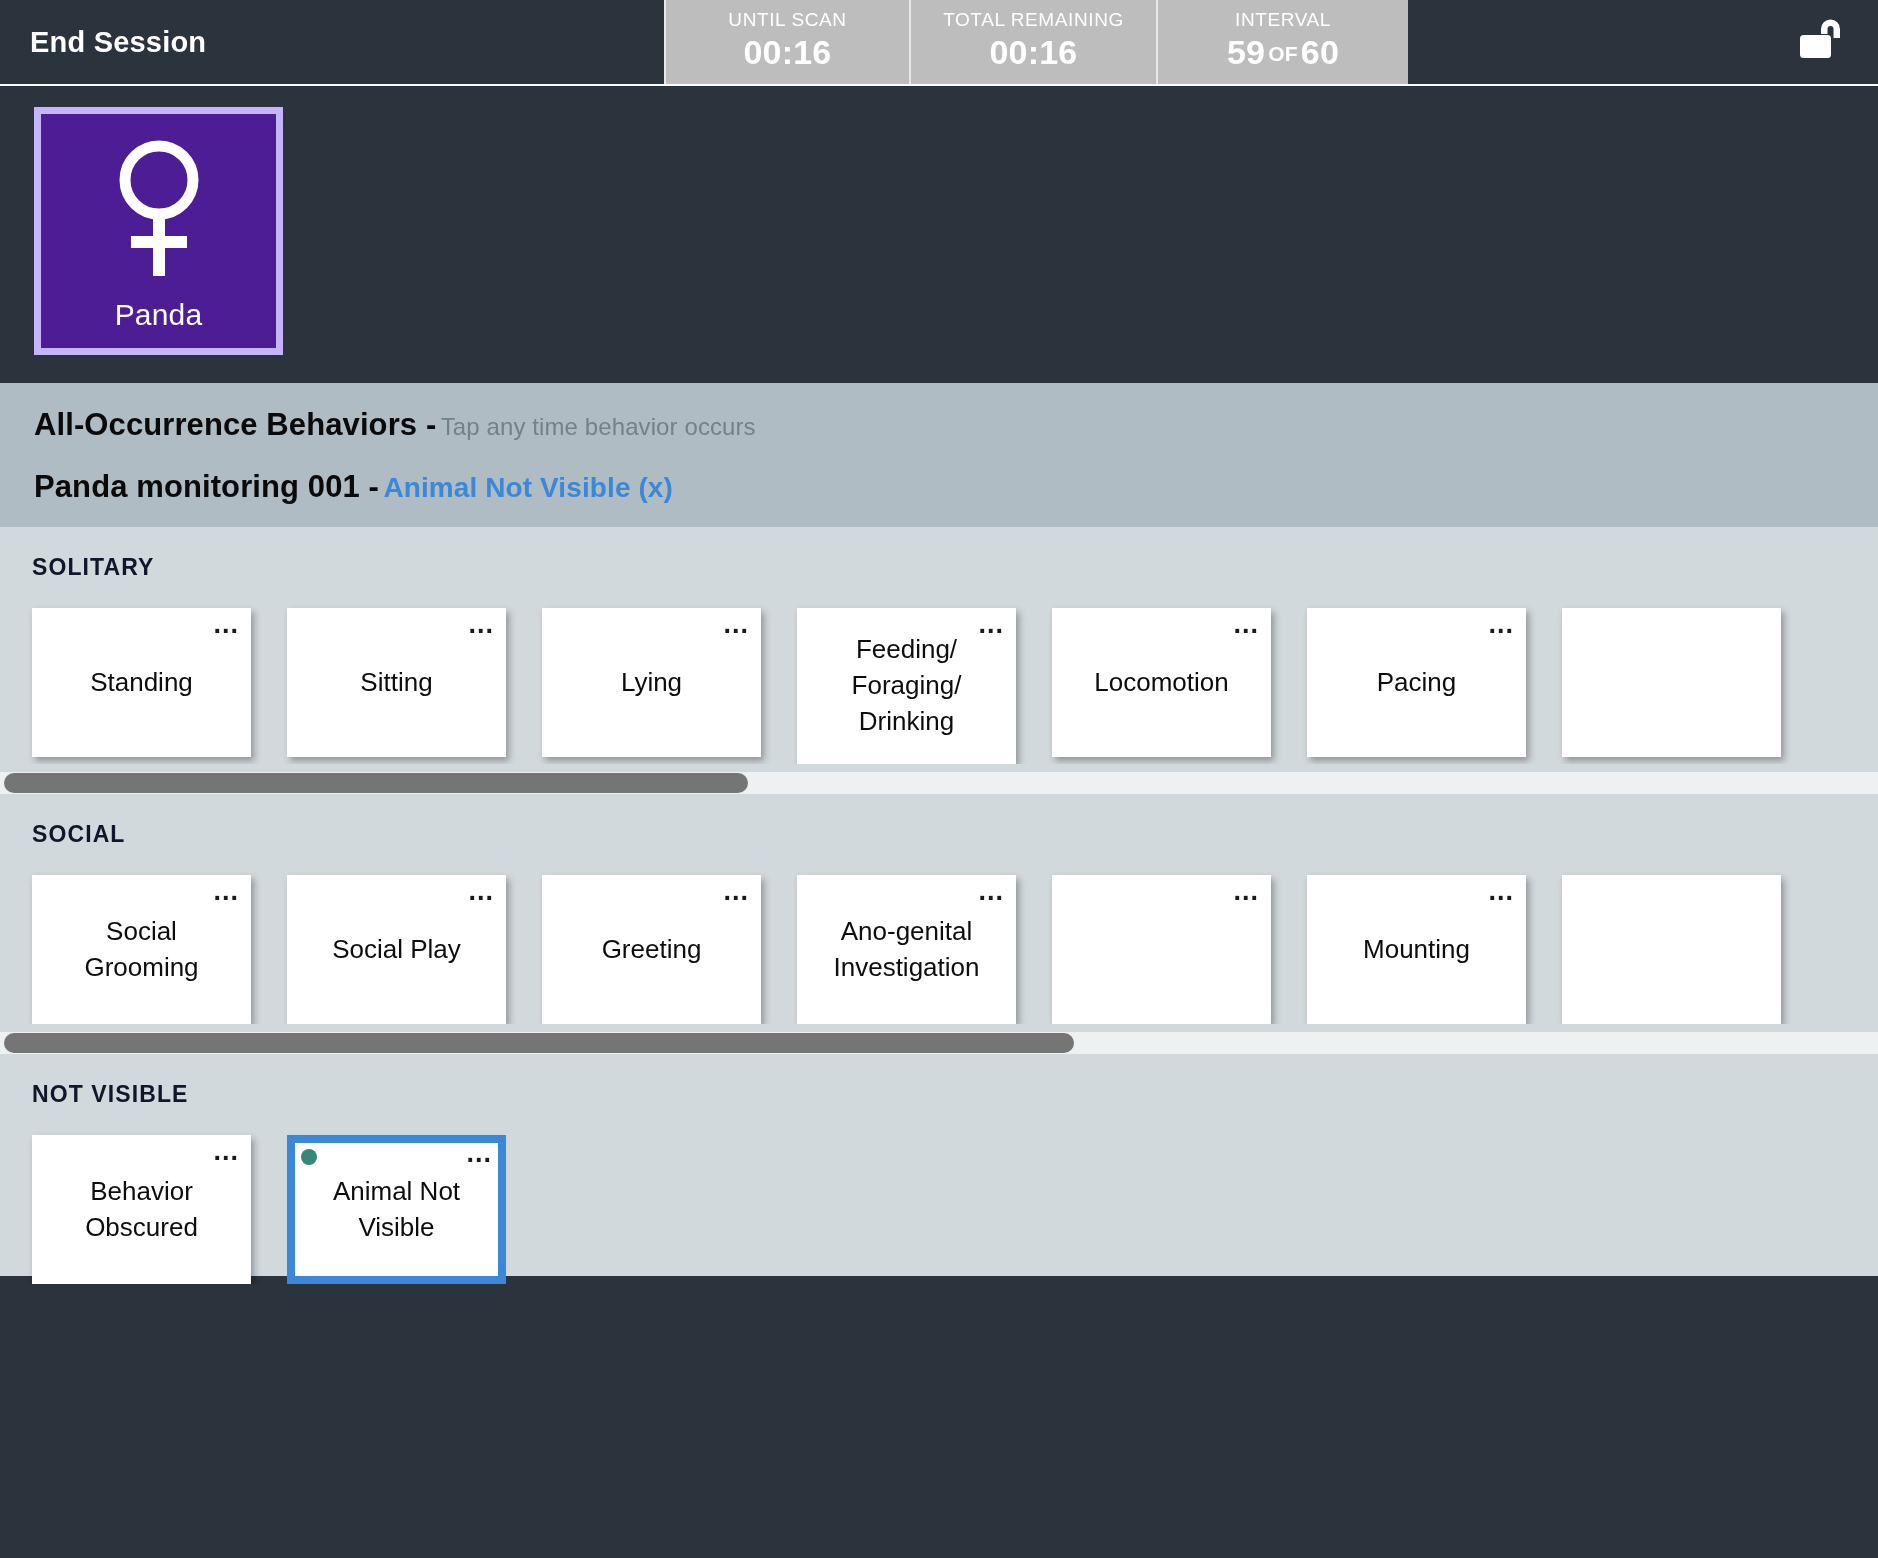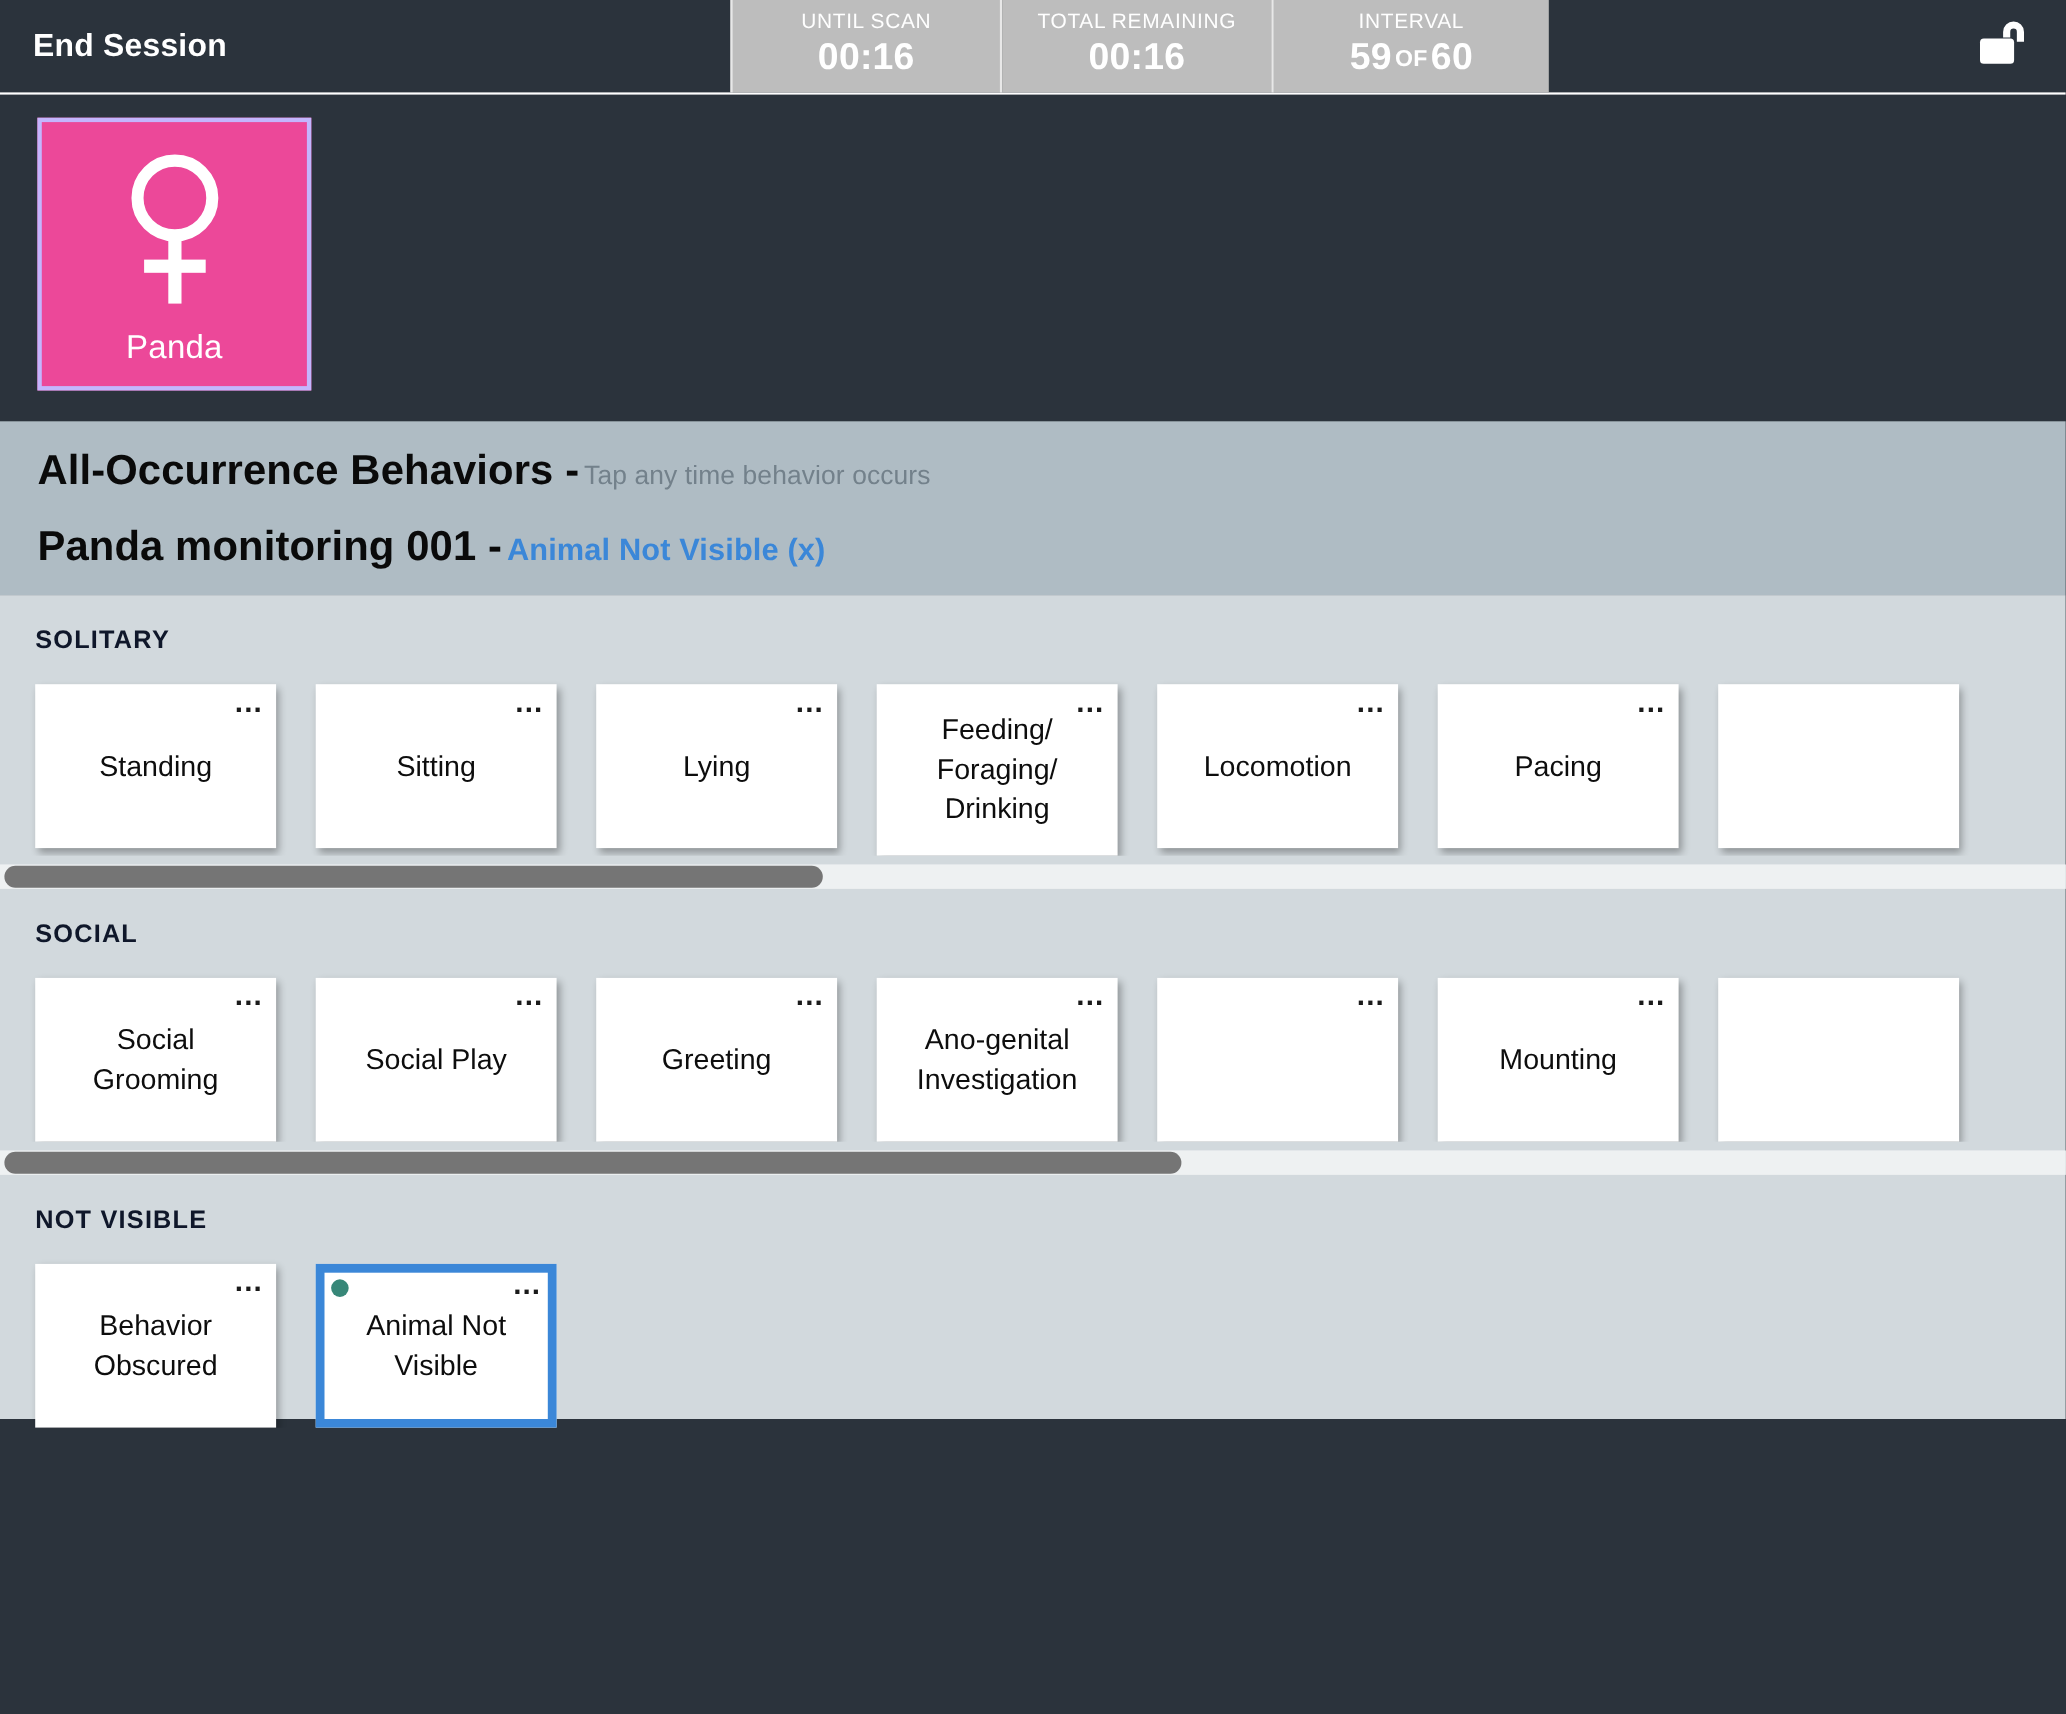--- a/index.html
+++ b/index.html
@@ -68,22 +68,22 @@
 
   
   .subject-strip {
     background: #2b333c;
     height: 297px;
     padding: 21px 0 0 34px;
   }
   .subject-card {
     width: 249px;
     height: 248px;
-    border: 4px solid #c4b5fd;
-    background: #ec4899;
+    border: 7px solid #c4b5fd;
+    background: #4c1d95;
     display: flex;
     flex-direction: column;
     align-items: center;
     justify-content: center;
   }
   .venus-icon { margin-top: 4px; margin-bottom: 4px; }
   .subject-name {
     color: #ffffff;
     font-size: 30px;
     margin-top: 6px;
@@ -91,21 +91,21 @@
   }
 
   
   .header-band {
     background: #afbcc4;
     padding: 24px 0 22px 34px;
   }
   .hb-line { margin-bottom: 26px; }
   .hb-line:last-child { margin-bottom: 0; }
   .hb-title {
-    font-size: 38px;
+    font-size: 31px;
     font-weight: bold;
     color: #0a0a0a;
     letter-spacing: .1px;
   }
   .hb-sub {
     font-size: 24px;
     color: #73818b;
     letter-spacing: .1px;
   }
   .hb-link {

